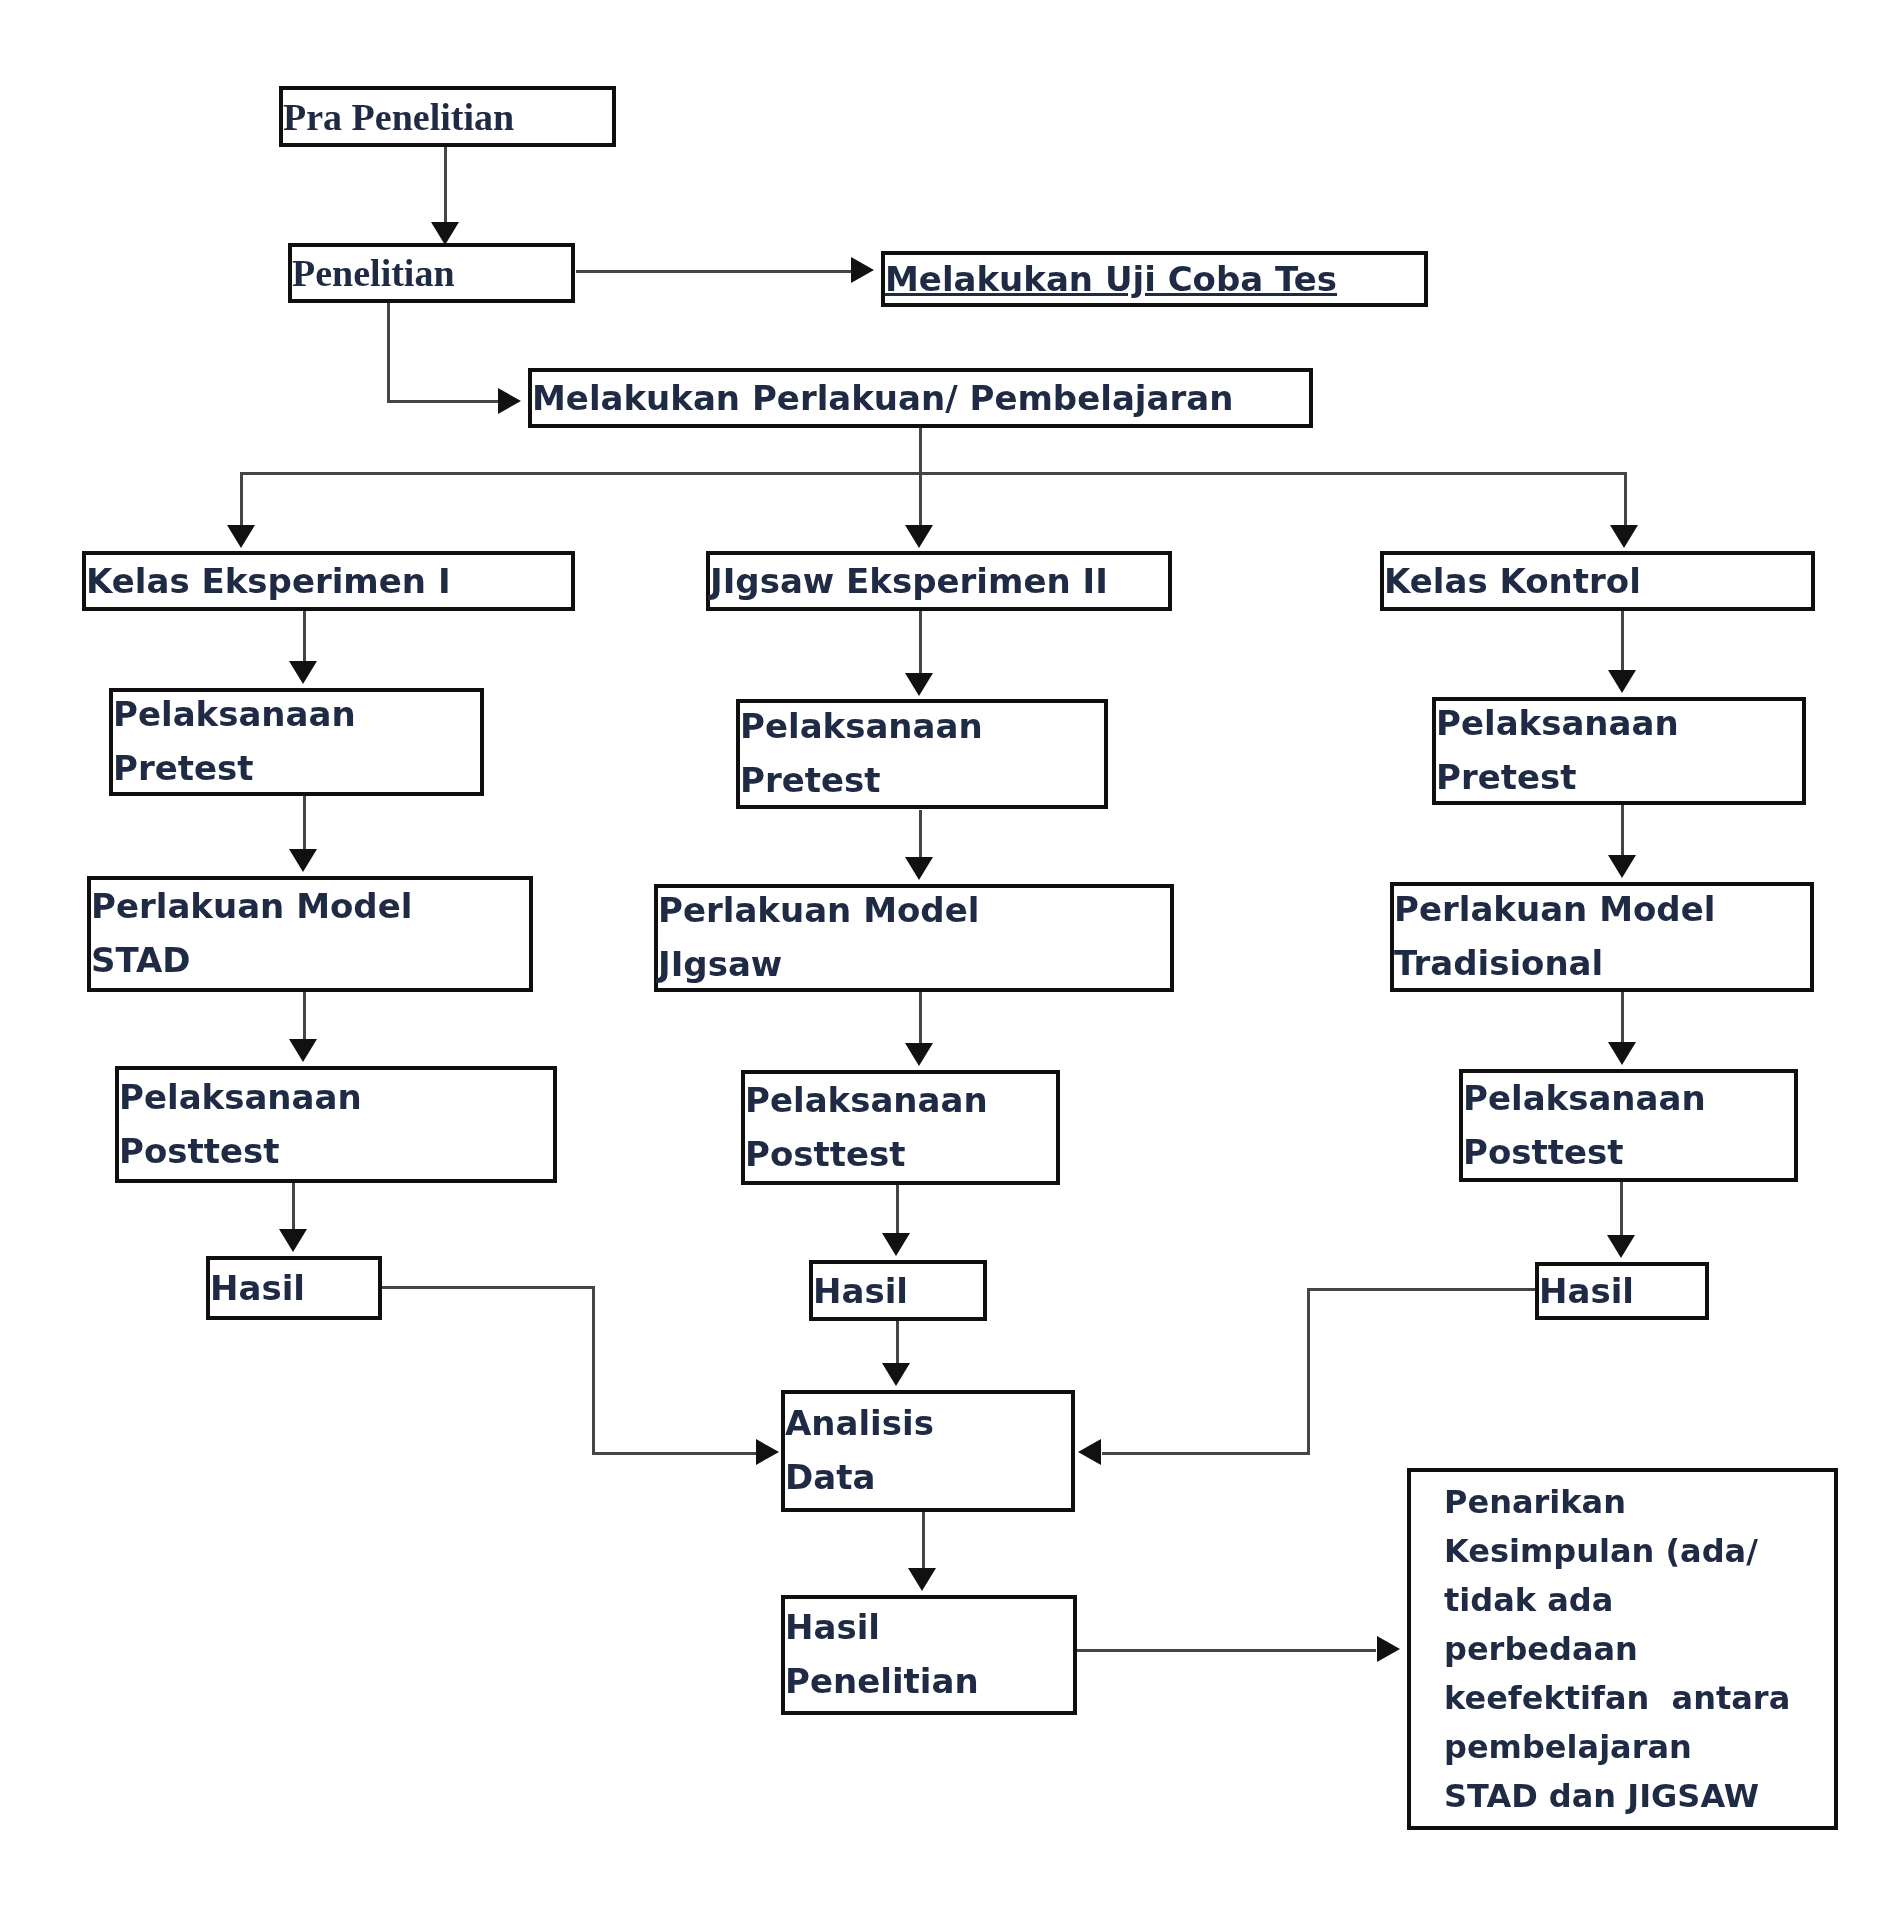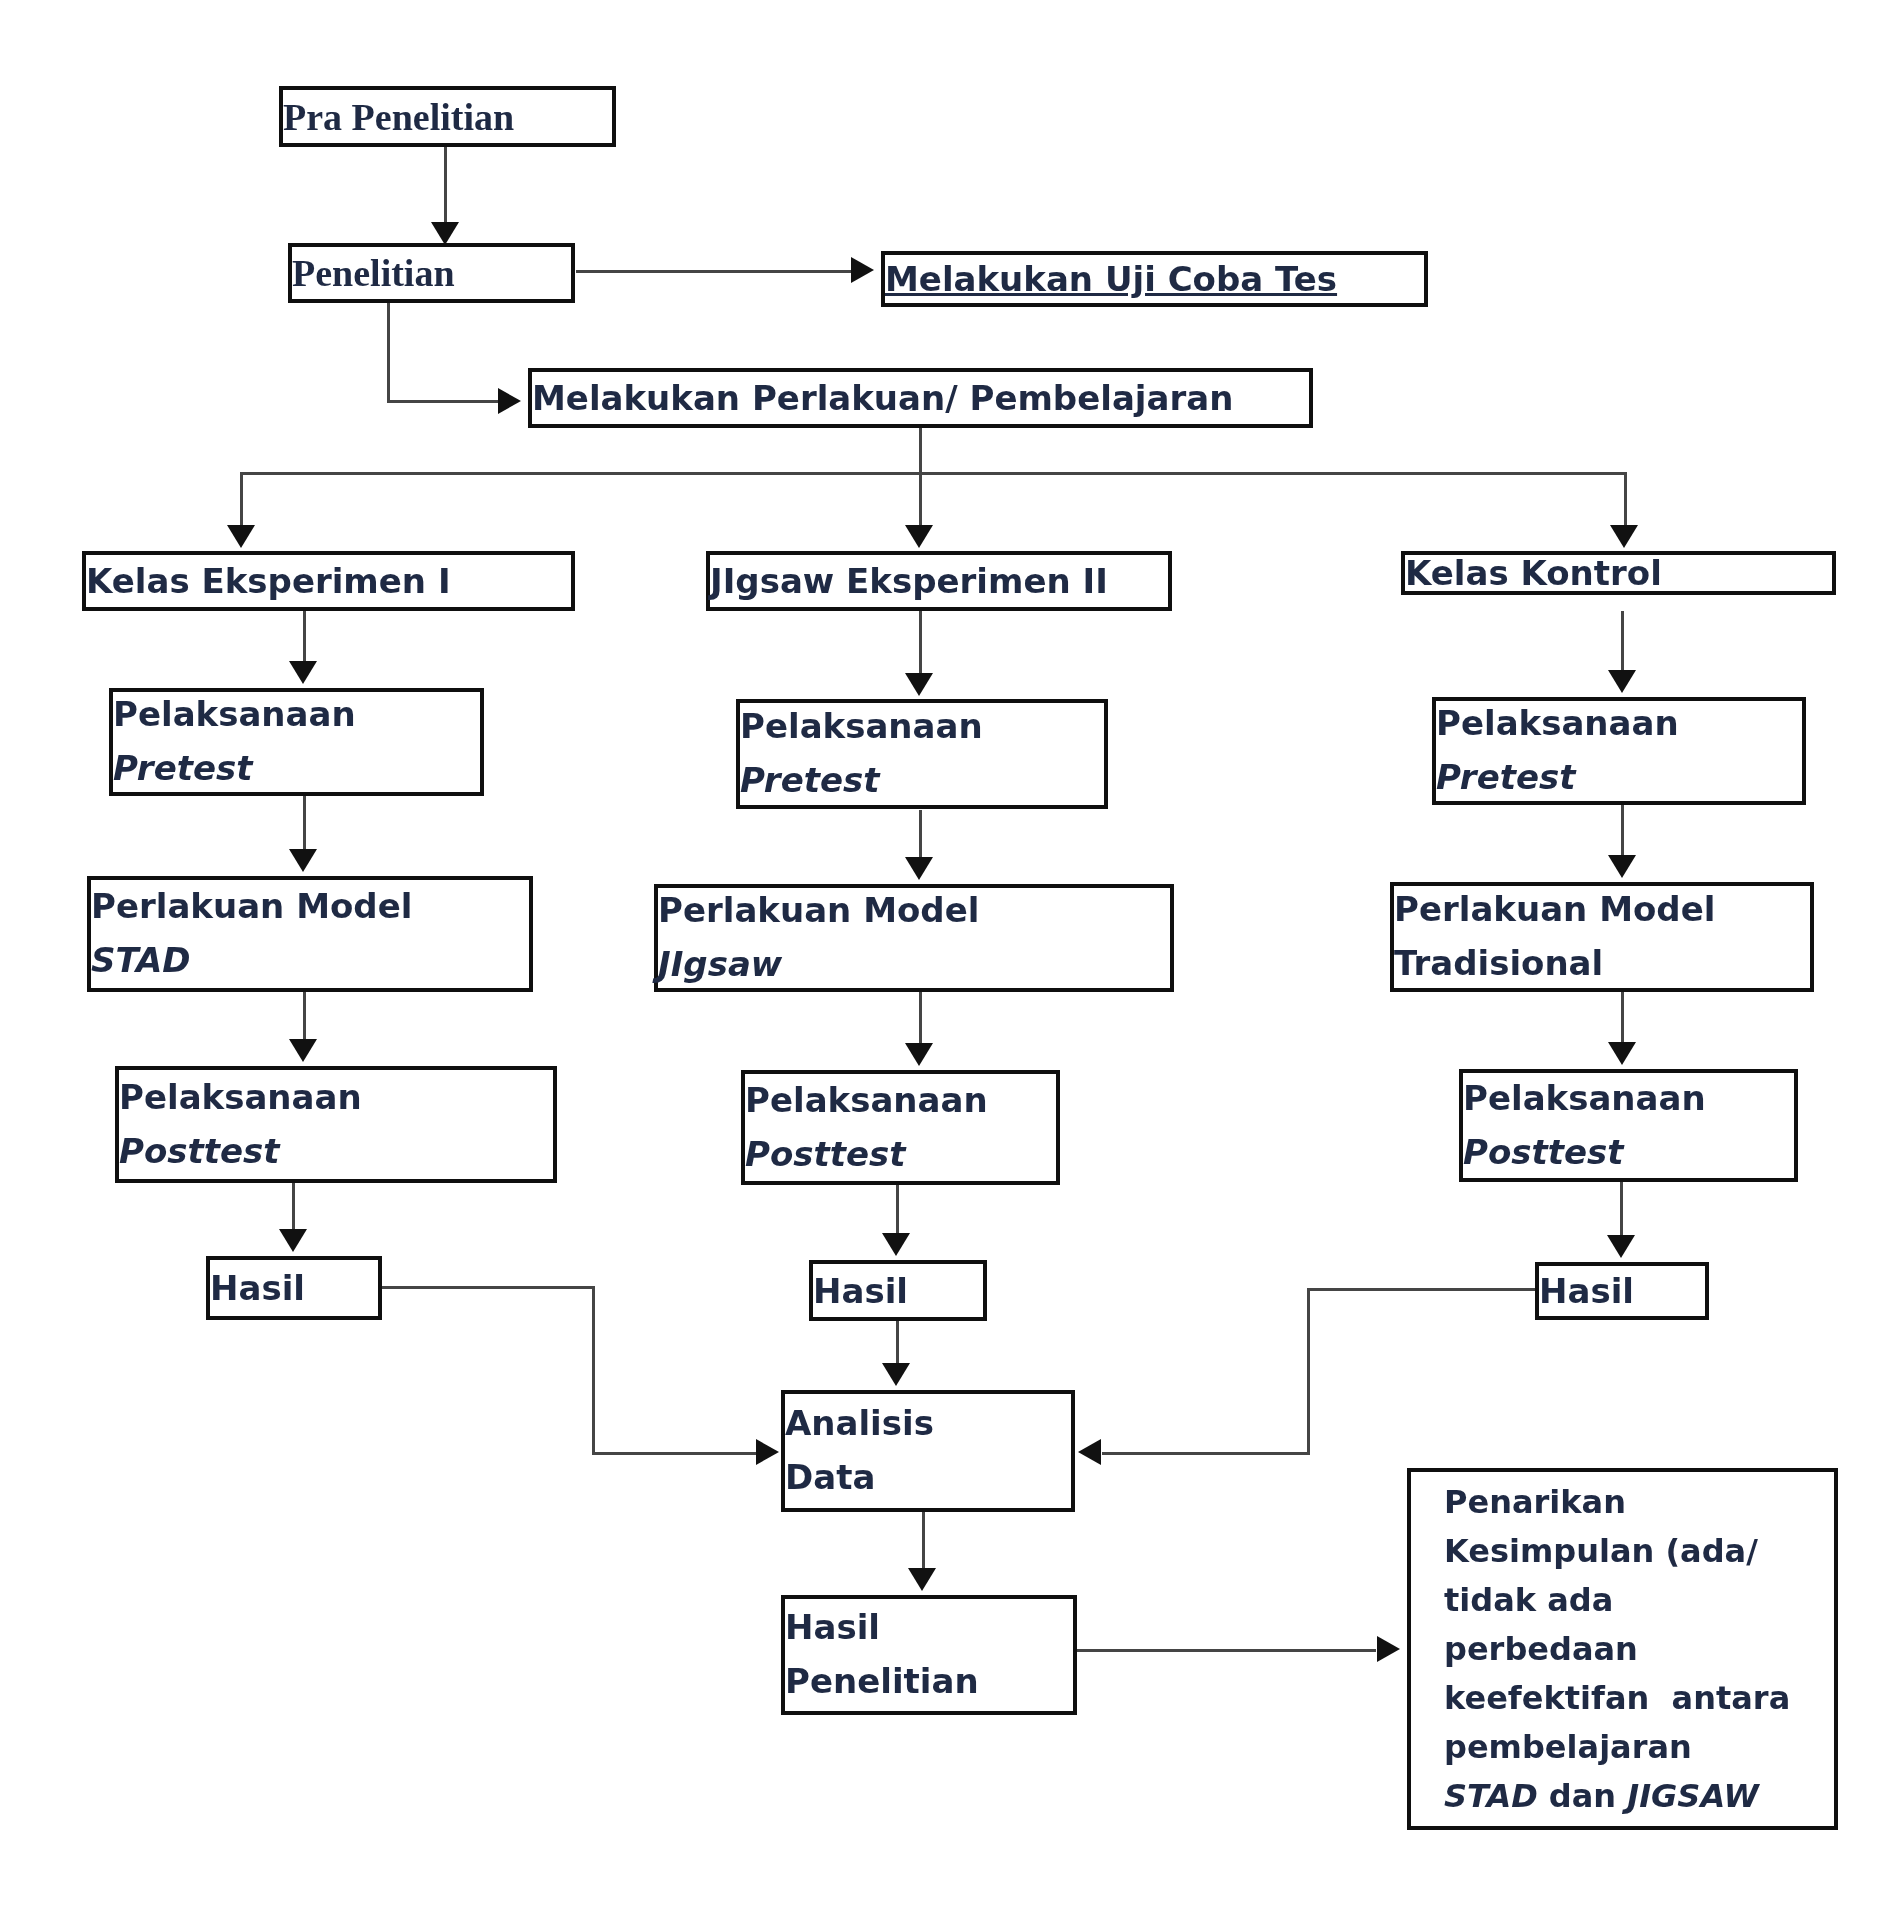--- a/index.html
+++ b/index.html
@@ -4,21 +4,21 @@
 <style>
   html,body{margin:0;padding:0;background:#fff;}
   .canvas{position:relative;width:1898px;height:1933px;background:#ffffff;overflow:hidden;
           font-family:"DejaVu Sans",sans-serif;}
   .node{position:absolute;background:#fff;border:4.5px solid #0f0f0f;box-sizing:border-box;
         display:flex;flex-direction:column;align-items:flex-start;justify-content:center;
         text-align:center;color:#1f2a44;font-weight:bold;}
   .sans{font-family:"DejaVu Sans",sans-serif;font-size:34px;}
   .serif{font-family:"Liberation Serif",serif;font-size:38px;}
   .two .l{line-height:1.58;}
-  .it{font-style:italic;}
+  .it{}
   .pen{padding:5.4px 3.6px;}
   .pen .pl{line-height:49px;font-size:32px;white-space:pre-wrap;}
   .hline,.vline{position:absolute;background:#454545;}
   .hline{height:2.7px;}
   .vline{width:2.7px;}
   .ah{position:absolute;width:0;height:0;}
   .ah-down{border-left:14.3px solid transparent;border-right:14.3px solid transparent;border-top:23px solid #111;}
   .ah-right{border-top:13.4px solid transparent;border-bottom:13.4px solid transparent;border-left:23px solid #111;}
   .ah-left{border-top:13.4px solid transparent;border-bottom:13.4px solid transparent;border-right:23px solid #111;}
 </style>
@@ -40,21 +40,21 @@
   <div class="node sans" style="left:528px;top:368px;width:785px;height:60px;">
     <span>Melakukan Perlakuan/ Pembelajaran</span>
   </div>
 
   <div class="node sans" style="left:82px;top:551px;width:493px;height:60px;">
     <span>Kelas Eksperimen I</span>
   </div>
   <div class="node sans" style="left:706px;top:551px;width:466px;height:60px;">
     <span>JIgsaw Eksperimen II</span>
   </div>
-  <div class="node sans" style="left:1380px;top:551px;width:435px;height:44px;margin-left:21px;">
+  <div class="node sans" style="left:1380px;top:551px;width:435px;height:60px;">
     <span>Kelas Kontrol</span>
   </div>
 
   <div class="node sans two" style="left:109px;top:688px;width:375px;height:108px;">
     <span class="l">Pelaksanaan</span>
     <span class="l it">Pretest</span>
   </div>
   <div class="node sans two" style="left:736px;top:699px;width:372px;height:110px;">
     <span class="l">Pelaksanaan</span>
     <span class="l it">Pretest</span>

